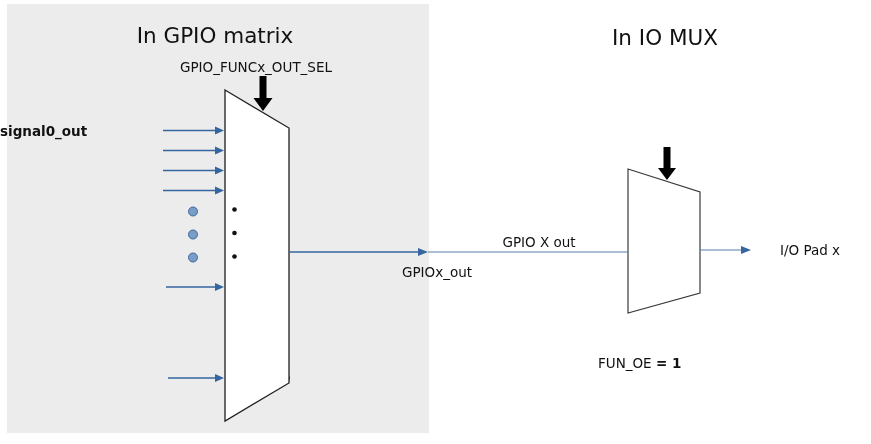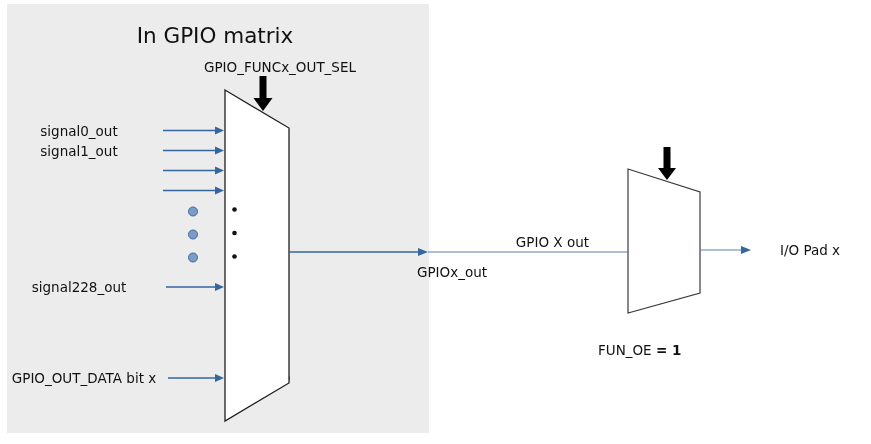--- a/index.html
+++ b/index.html
@@ -6,60 +6,58 @@
   #stage{
     position:relative;width:871px;height:444px;background:#ffffff;
     font-family:"DejaVu Sans","Liberation Sans",sans-serif;color:#111;
     overflow:hidden;
   }
   .graybox{position:absolute;left:7px;top:4px;width:422px;height:429px;background:#ececec;}
   svg{position:absolute;left:0;top:0;}
   .t{position:absolute;white-space:nowrap;}
   .title{font-size:21.5px;text-align:center;}
   .lbl{font-size:13.5px;line-height:16px;}
-  .sig{width:158px;text-align:center;}
+  .sig{width:158px;text-align:left;font-weight:bold;}
   .port{font-size:13.5px;line-height:16px;}
   .port-small{font-size:9.5px;line-height:12px;}
   .opt{font-size:13.5px;line-height:16px;}
   .opt.bold{font-weight:bold;}
-  .center{text-align:right;}
+  .center{text-align:center;}
   .bold{font-weight:bold;}
 </style>
 </head>
 <body>
 
 <div id="stage">
 
   <div class="graybox"></div>
 
   <div class="t title" style="left:90px;top:23px;width:250px;">In GPIO matrix</div>
+  <div class="t title" style="left:540px;top:25px;width:250px;">In IO MUX</div>
 
   <div class="t lbl center" style="left:156px;top:59px;width:200px;">GPIO_FUNCx_OUT_SEL</div>
 
   <div class="t lbl sig" style="left:0;top:122.5px;">signal0_out</div>
-  <div class="t lbl sig" style="left:0;top:142.5px;">signal1_out</div>
-  <div class="t lbl sig" style="left:0;top:279px;">signal228_out</div>
-  <div class="t lbl sig" style="left:5px;top:370px;">GPIO_OUT_DATA bit x</div>
 
   <div class="t port" style="left:231px;top:122.5px;">0</div>
   <div class="t port" style="left:231px;top:142.5px;">1</div>
   <div class="t port" style="left:231px;top:162.5px;">2</div>
   <div class="t port" style="left:231px;top:182.5px;">3</div>
   <div class="t port" style="left:231px;top:279px;">228</div>
   <div class="t port-small" style="left:232px;top:372px;">256 (0x100)</div>
 
   <div class="t lbl center" style="left:489px;top:234px;width:100px;">GPIO X out</div>
   <div class="t lbl center" style="left:387px;top:264px;width:100px;">GPIOx_out</div>
   <div class="t lbl" style="left:763px;top:242px;margin-left:17px;">I/O Pad x</div>
 
   <div class="t opt" style="left:635px;top:208.5px;">0 (FUNC)</div>
   <div class="t opt" style="left:635px;top:228.5px;">1 (FUNC)</div>
   <div class="t opt bold" style="left:635px;top:248.5px;">2 (GPIO)</div>
 
-  <div class="t lbl" style="left:598px;top:342px;"><span>FUN_OE </span><span class="bold">= 1</span></div>
+  <div class="t lbl" style="left:598px;top:355px;"><span>FUN_OE </span><span class="bold">= 1</span></div>
 
   <svg width="871" height="444" viewBox="0 0 871 444">
 
     <polygon points="225,90 289,128 289,383 225,421" fill="#ffffff" stroke="#1f1f1f" stroke-width="1.3"></polygon>
 
     <polygon points="628,169 700,192 700,293 628,313" fill="#ffffff" stroke="#3a3a3a" stroke-width="1.2"></polygon>
 
     <g>
       <rect x="259.5" y="76" width="7" height="23" fill="#000"></rect>
       <polygon points="253.5,98 272.5,98 263,111" fill="#000"></polygon>

